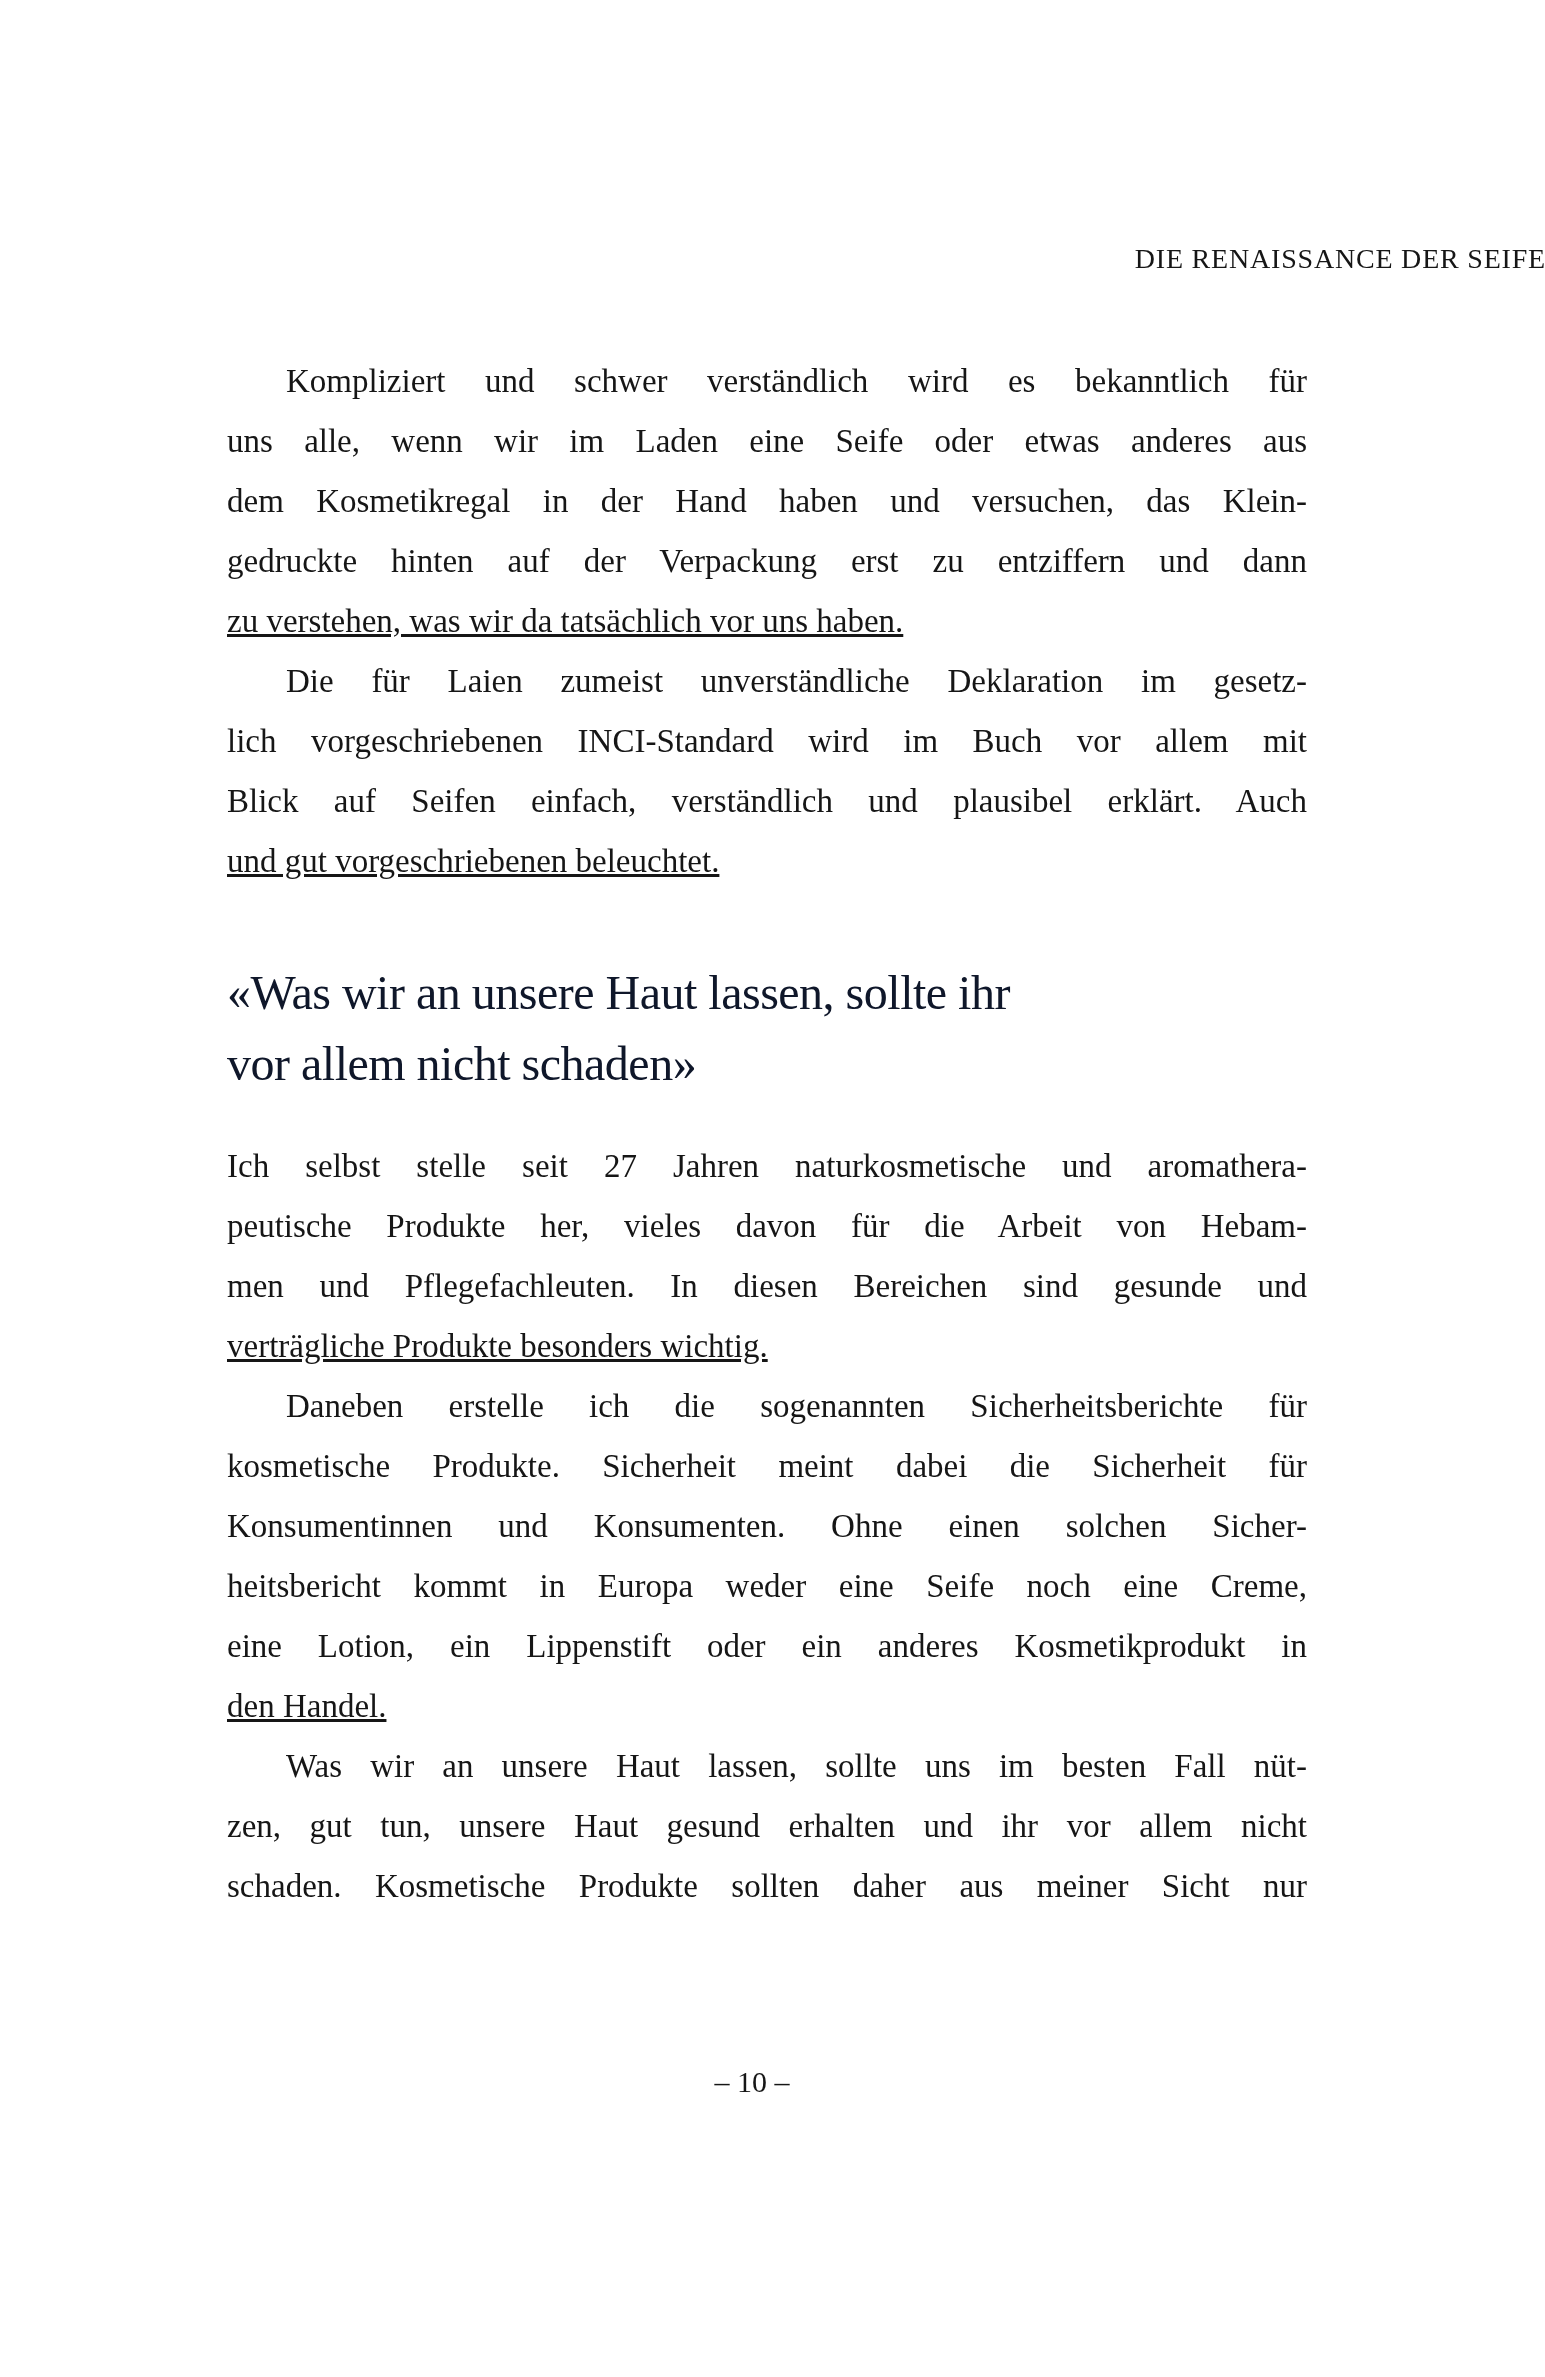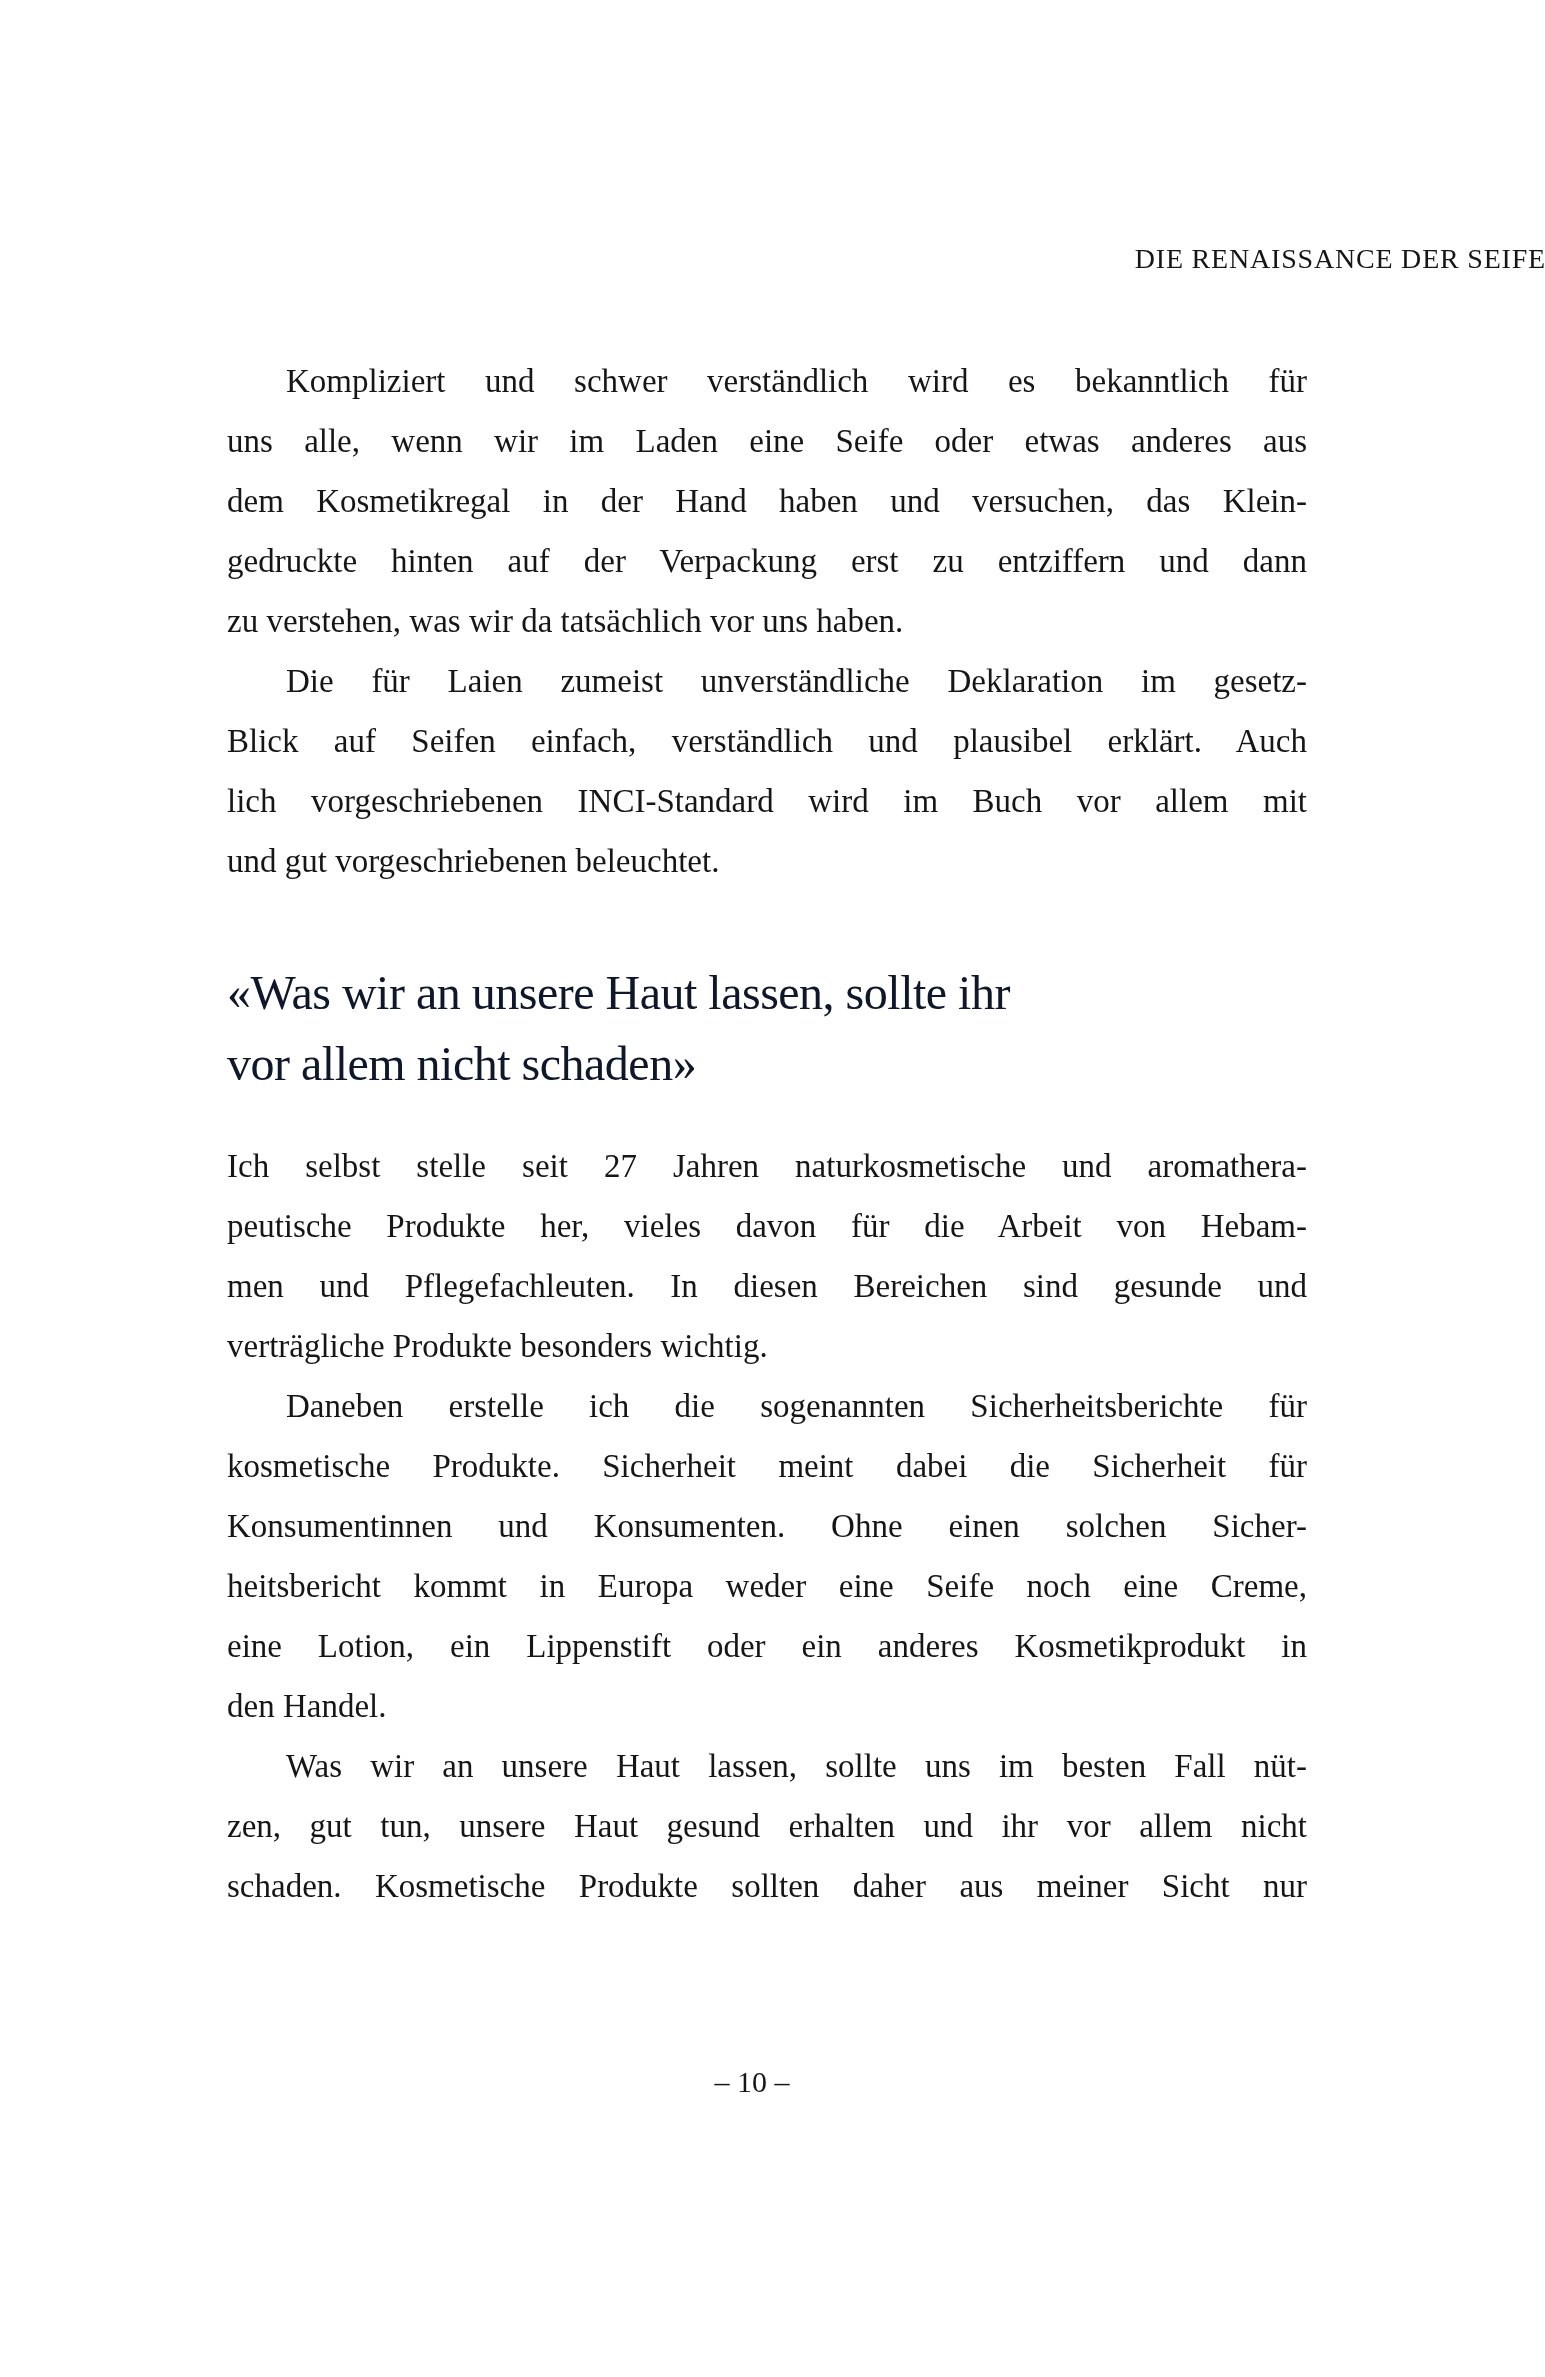--- a/index.html
+++ b/index.html
@@ -33,20 +33,21 @@
   }
   .para { margin: 0; padding: 0; }
   .line { white-space: normal; }
   .line.justify {
     text-align: justify;
     text-align-last: justify;
   }
   .line.lastline {
     text-align: center;
     text-align-last: left;
+    text-decoration: underline;
   }
   .line.firstindent { text-indent: 59px; }
   .section-heading {
     margin-top: 66px;
     margin-bottom: 37px;
     font-family: Liberation Serif, serif;
     font-size: 48px;
     line-height: 71px;
     letter-spacing: -0.5px;
     color: #0f172a;
@@ -71,22 +72,22 @@
 <div class="text-block" id="text-block">
     <div class="para">
       <div class="line justify firstindent">Kompliziert und schwer verständlich wird es bekanntlich für</div>
       <div class="line justify">uns alle, wenn wir im Laden eine Seife oder etwas anderes aus</div>
       <div class="line justify">dem Kosmetikregal in der Hand haben und versuchen, das Klein-</div>
       <div class="line justify">gedruckte hinten auf der Verpackung erst zu entziffern und dann</div>
       <div class="line lastline">zu verstehen, was wir da tatsächlich vor uns haben.</div>
     </div>
     <div class="para">
       <div class="line justify firstindent">Die für Laien zumeist unverständliche Deklaration im gesetz-</div>
+      <div class="line justify">lich vorgeschriebenen INCI-Standard wird im Buch vor allem mit</div>
       <div class="line justify">Blick auf Seifen einfach, verständlich und plausibel erklärt. Auch</div>
-      <div class="line justify">lich vorgeschriebenen INCI-Standard wird im Buch vor allem mit</div>
       <div class="line lastline">und gut vorgeschriebenen beleuchtet.</div>
     </div>
     <div class="section-heading">
       <div class="heading-line">«Was wir an unsere Haut lassen, sollte ihr</div>
       <div class="heading-line">vor allem nicht schaden»</div>
     </div>
     <div class="para">
       <div class="line justify">Ich selbst stelle seit 27 Jahren naturkosmetische und aromathera-</div>
       <div class="line justify">peutische Produkte her, vieles davon für die Arbeit von Hebam-</div>
       <div class="line justify">men und Pflegefachleuten. In diesen Bereichen sind gesunde und</div>

